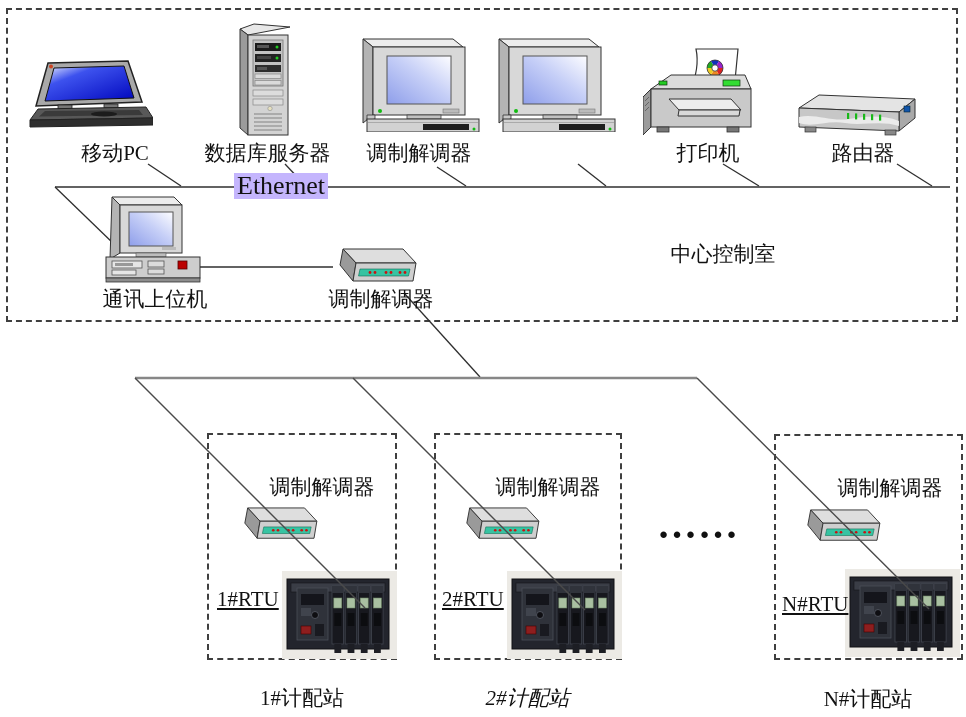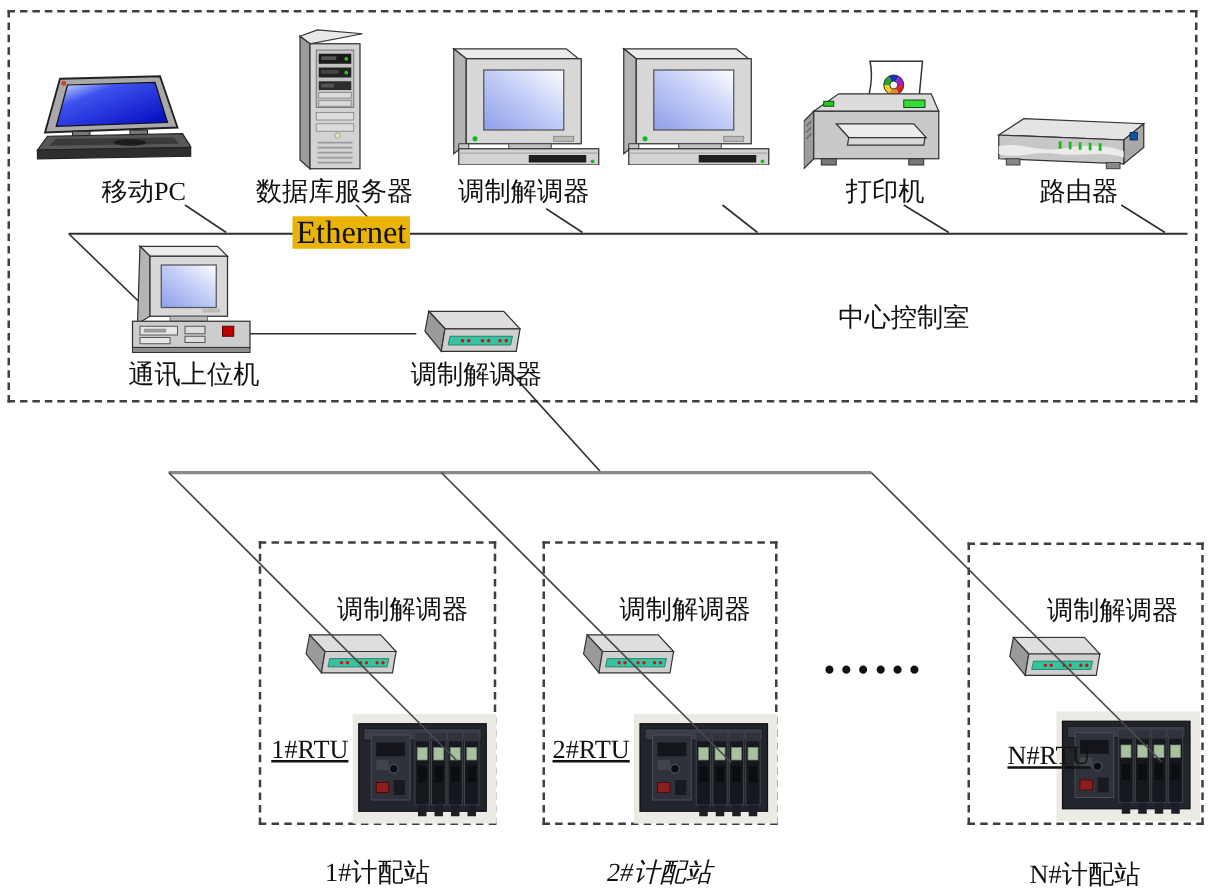--- a/index.html
+++ b/index.html
@@ -6,21 +6,21 @@
   #canvas{position:relative;width:966px;height:717px;background:#ffffff;overflow:hidden;
           font-family:"Liberation Serif","DejaVu Serif",serif;}
   .box{position:absolute;border:2px dashed #3f3f3f;z-index:1;background:transparent;}
   svg.lines{position:absolute;left:0;top:0;width:966px;height:717px;pointer-events:none;}
   svg.under{z-index:2;}
   svg.over{z-index:6;}
   .icon{position:absolute;z-index:8;}
   .icon.station{z-index:3;}
   .lbl{position:absolute;z-index:10;color:#111;font-size:21px;line-height:26px;
        text-align:center;white-space:nowrap;}
-  .lbl.eth{background:#eab308;padding:0 3px;font-size:26px;z-index:12;}
+  .lbl.eth{background:#c4b5fd;padding:0 3px;font-size:26px;z-index:12;}
   .lbl.rtu{text-align:left;text-decoration:underline;}
   .dots{position:absolute;z-index:10;font-size:40px;line-height:34px;color:#111;
         letter-spacing:1px;font-weight:bold;text-align:left;}
   path.thin{fill:none;stroke:#2f2f2f;stroke-width:1.3px;}
   path.ethbus{fill:none;stroke:#2f2f2f;stroke-width:1.7px;}
   path.rbus{fill:none;stroke:#878787;stroke-width:2.6px;}
   path.diag{fill:none;stroke:#4a4a4a;stroke-width:1.4px;}
 </style>
 </head>
 <body>
@@ -286,18 +286,18 @@
 
   <div class="lbl" style="left:250px;top:474px;width:144px;">调制解调器</div>
   <div class="lbl rtu" style="left:217px;top:586px;width:70px;">1#RTU</div>
   <div class="lbl" style="left:207px;top:685px;width:190px;">1#计配站</div>
 
   <div class="lbl" style="left:476px;top:474px;width:144px;">调制解调器</div>
   <div class="lbl rtu" style="left:442px;top:586px;width:70px;">2#RTU</div>
   <div class="lbl" style="left:434px;top:685px;width:187px;font-style:italic;">2#计配站</div>
 
   <div class="lbl" style="left:818px;top:475px;width:144px;">调制解调器</div>
-  <div class="lbl rtu" style="left:782px;top:591px;width:72px;margin-left:24px;">N#RTU</div>
+  <div class="lbl rtu" style="left:782px;top:591px;width:72px;">N#RTU</div>
   <div class="lbl" style="left:774px;top:686px;width:188px;">N#计配站</div>
 
   <div class="dots" style="left:657px;top:508px;width:100px;">……</div>
 
 </div>
 
 </body></html>

